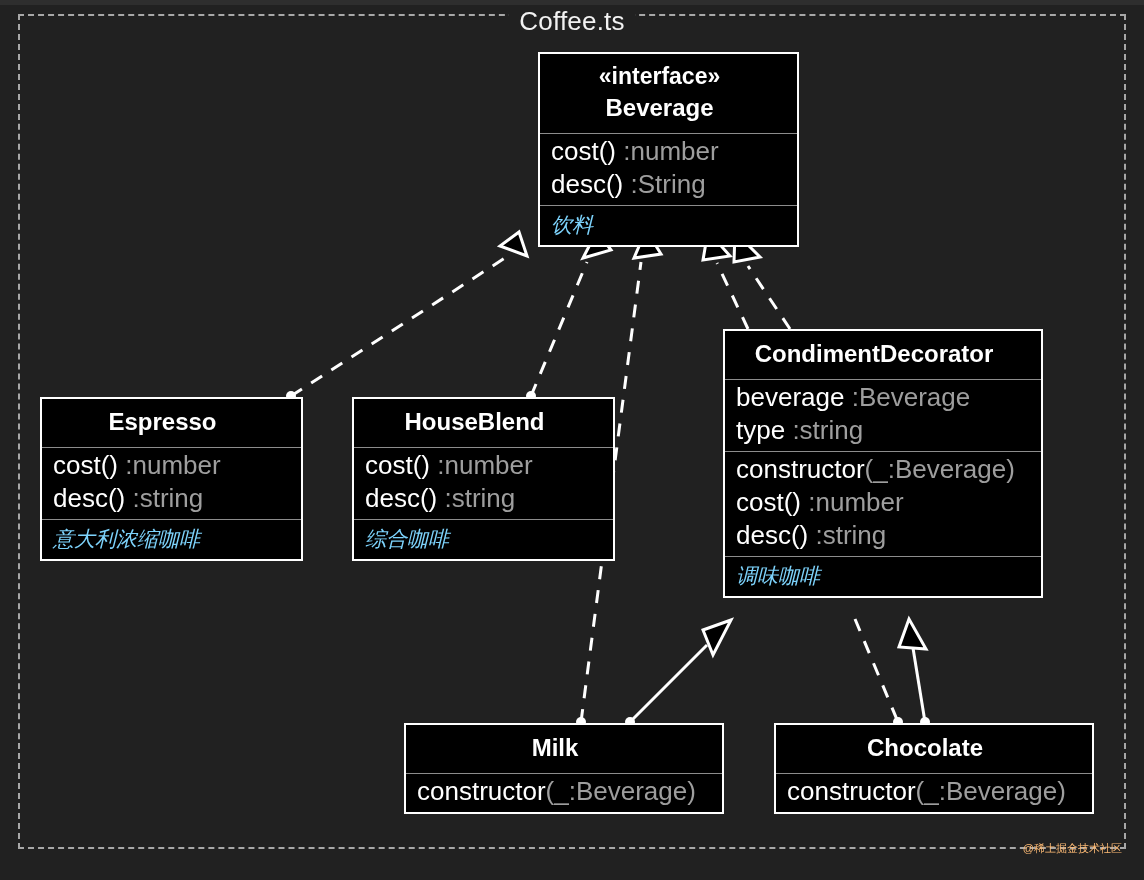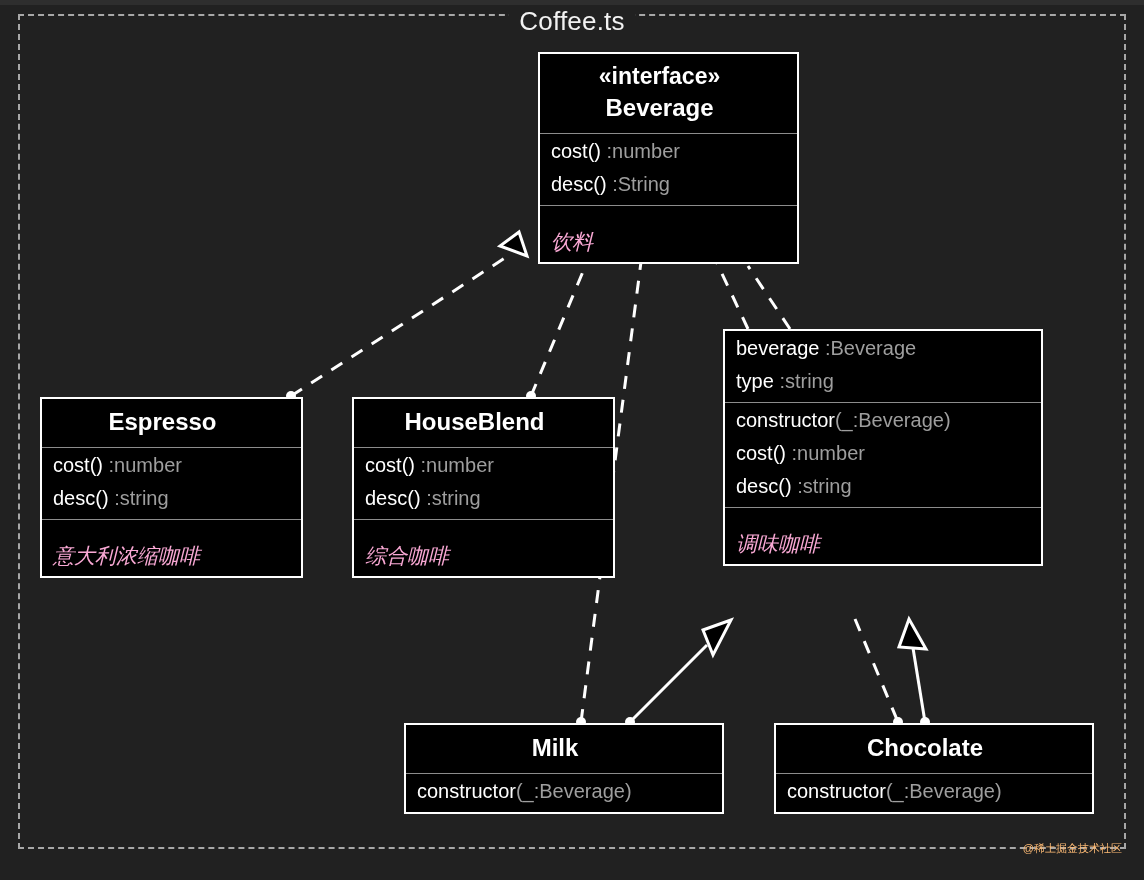--- a/index.html
+++ b/index.html
@@ -87,37 +87,36 @@
     font-size: 23px;
     line-height: 31px;
   }
   .uml .title .nm {
     display: block;
     font-size: 24px;
     line-height: 32px;
   }
   .uml .member {
     color: #ffffff;
-    font-size: 20px;
+    font-size: 26px;
     line-height: 33px;
     padding: 0 8px 0 11px;
     white-space: nowrap;
   }
   .uml .member .ty { color: #9e9e9e; }
   .uml .member .pn { color: #9e9e9e; }
   .uml .sect.members { padding: 1px 0 4px 0; }
   .uml .sect.ops { padding: 1px 0 4px 0; }
   .uml .note {
-    color: #f9a8d4;
+    color: #7dd3fc;
     font-style: italic;
     font-size: 21px;
     line-height: 30px;
     padding: 4px 8px 5px 11px;
     white-space: nowrap;
-    margin-top: 17px;
   }
 
   .watermark {
     position: absolute;
     right: 22px;
     bottom: 22px;
     color: #fdba74;
     font-size: 11px;
     line-height: 20px;
     z-index: 8;
@@ -242,20 +241,25 @@
         <span>desc()</span>
         <span class="ty">:string</span>
       </div>
     </div>
     <div class="sect">
       <div class="note">综合咖啡</div>
     </div>
   </div>
 
   <div class="uml" style="left:723px; top:329px; width:320px;">
+    <div class="sect">
+      <div class="title">
+        <span class="nm">CondimentDecorator</span>
+      </div>
+    </div>
     <div class="sect members">
       <div class="member">
         <span>beverage</span>
         <span class="ty">:Beverage</span>
       </div>
       <div class="member">
         <span>type</span>
         <span class="ty">:string</span>
       </div>
     </div>

